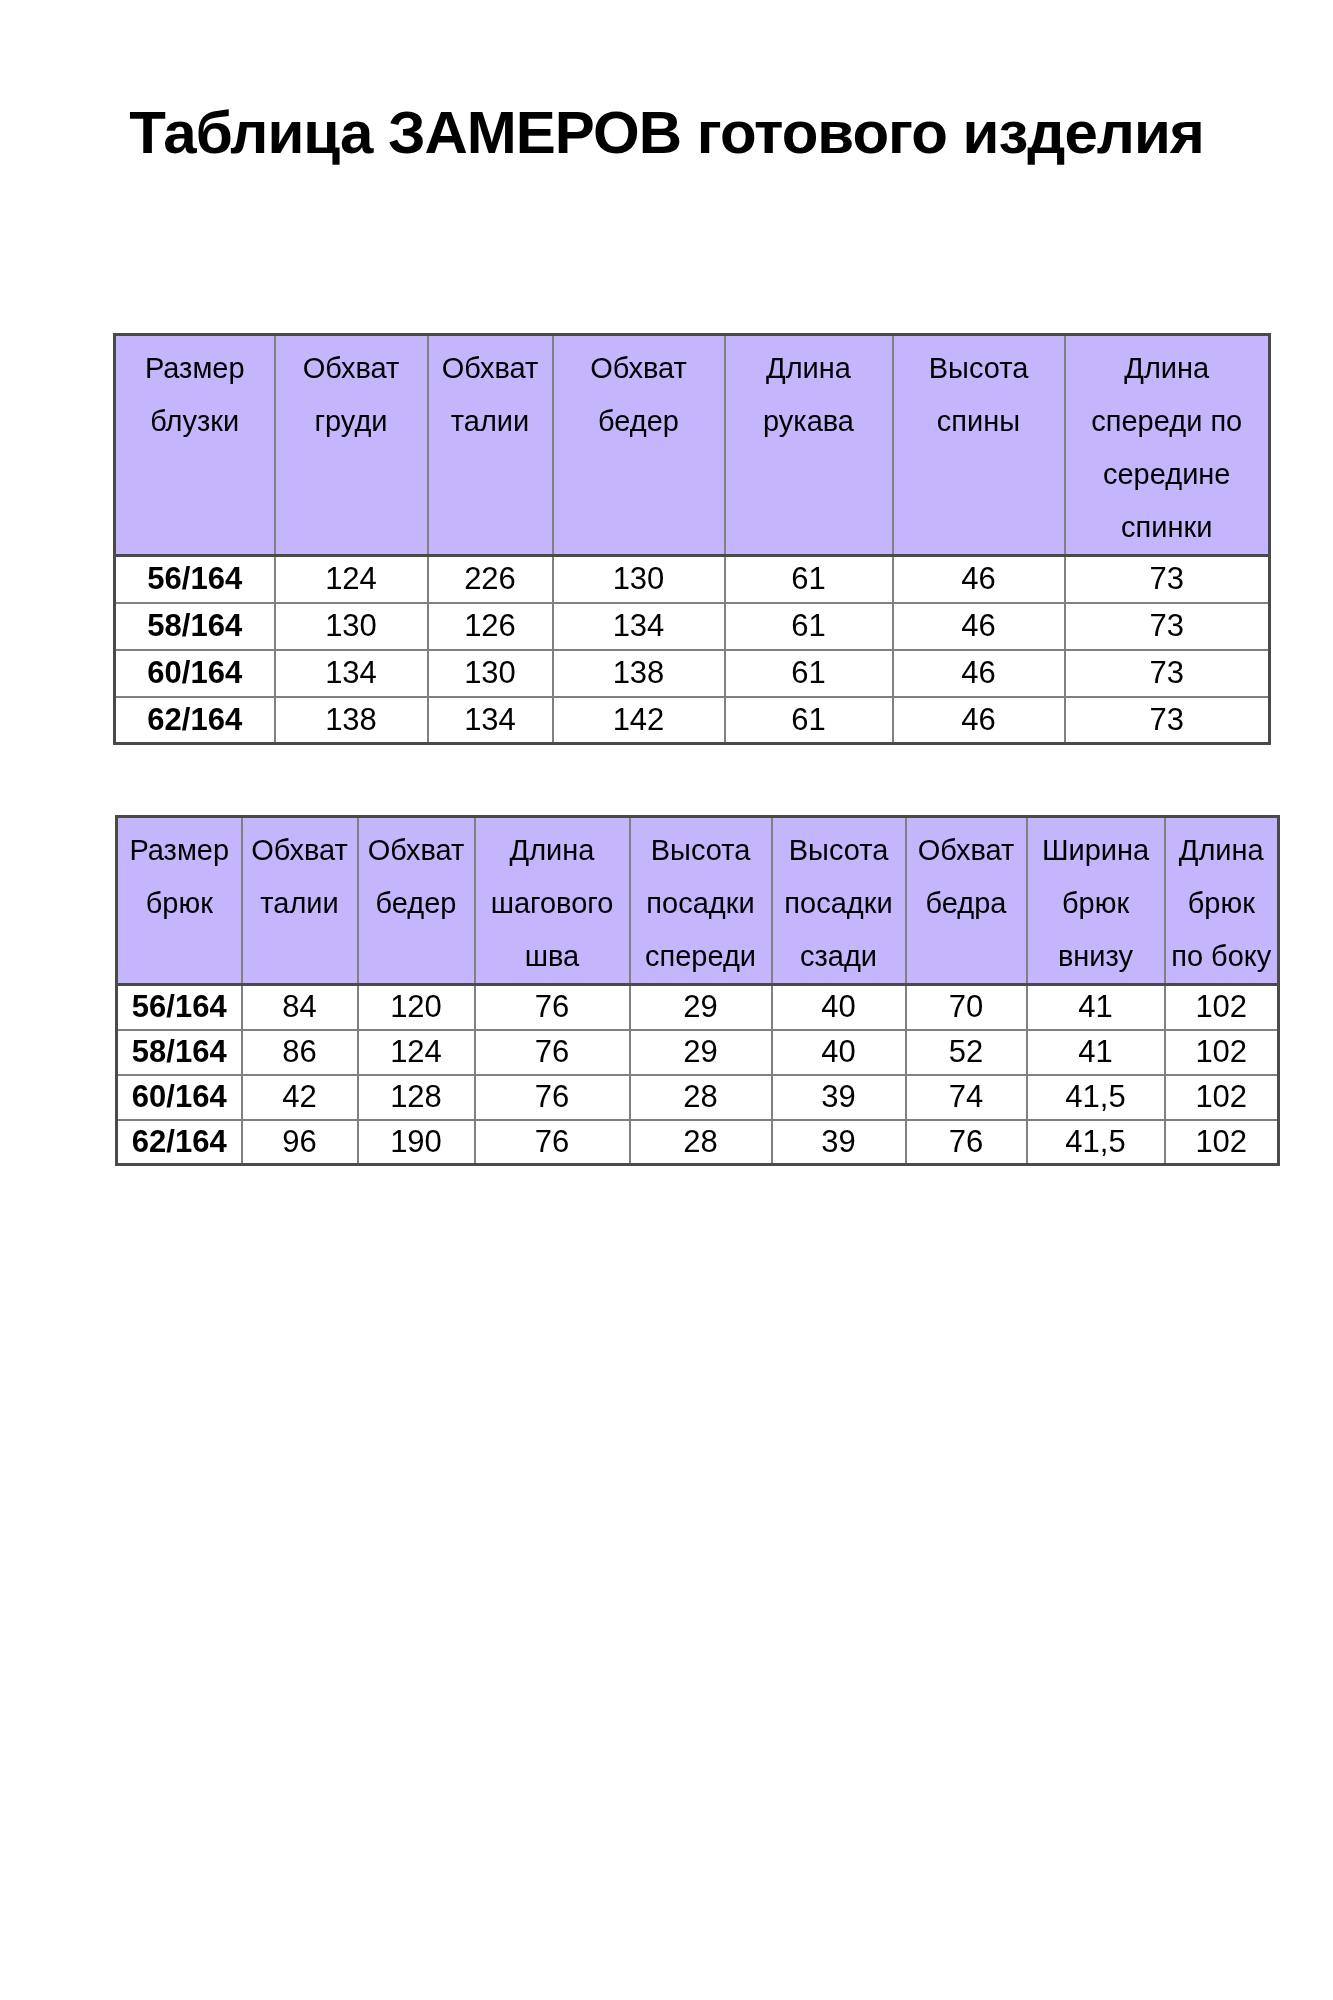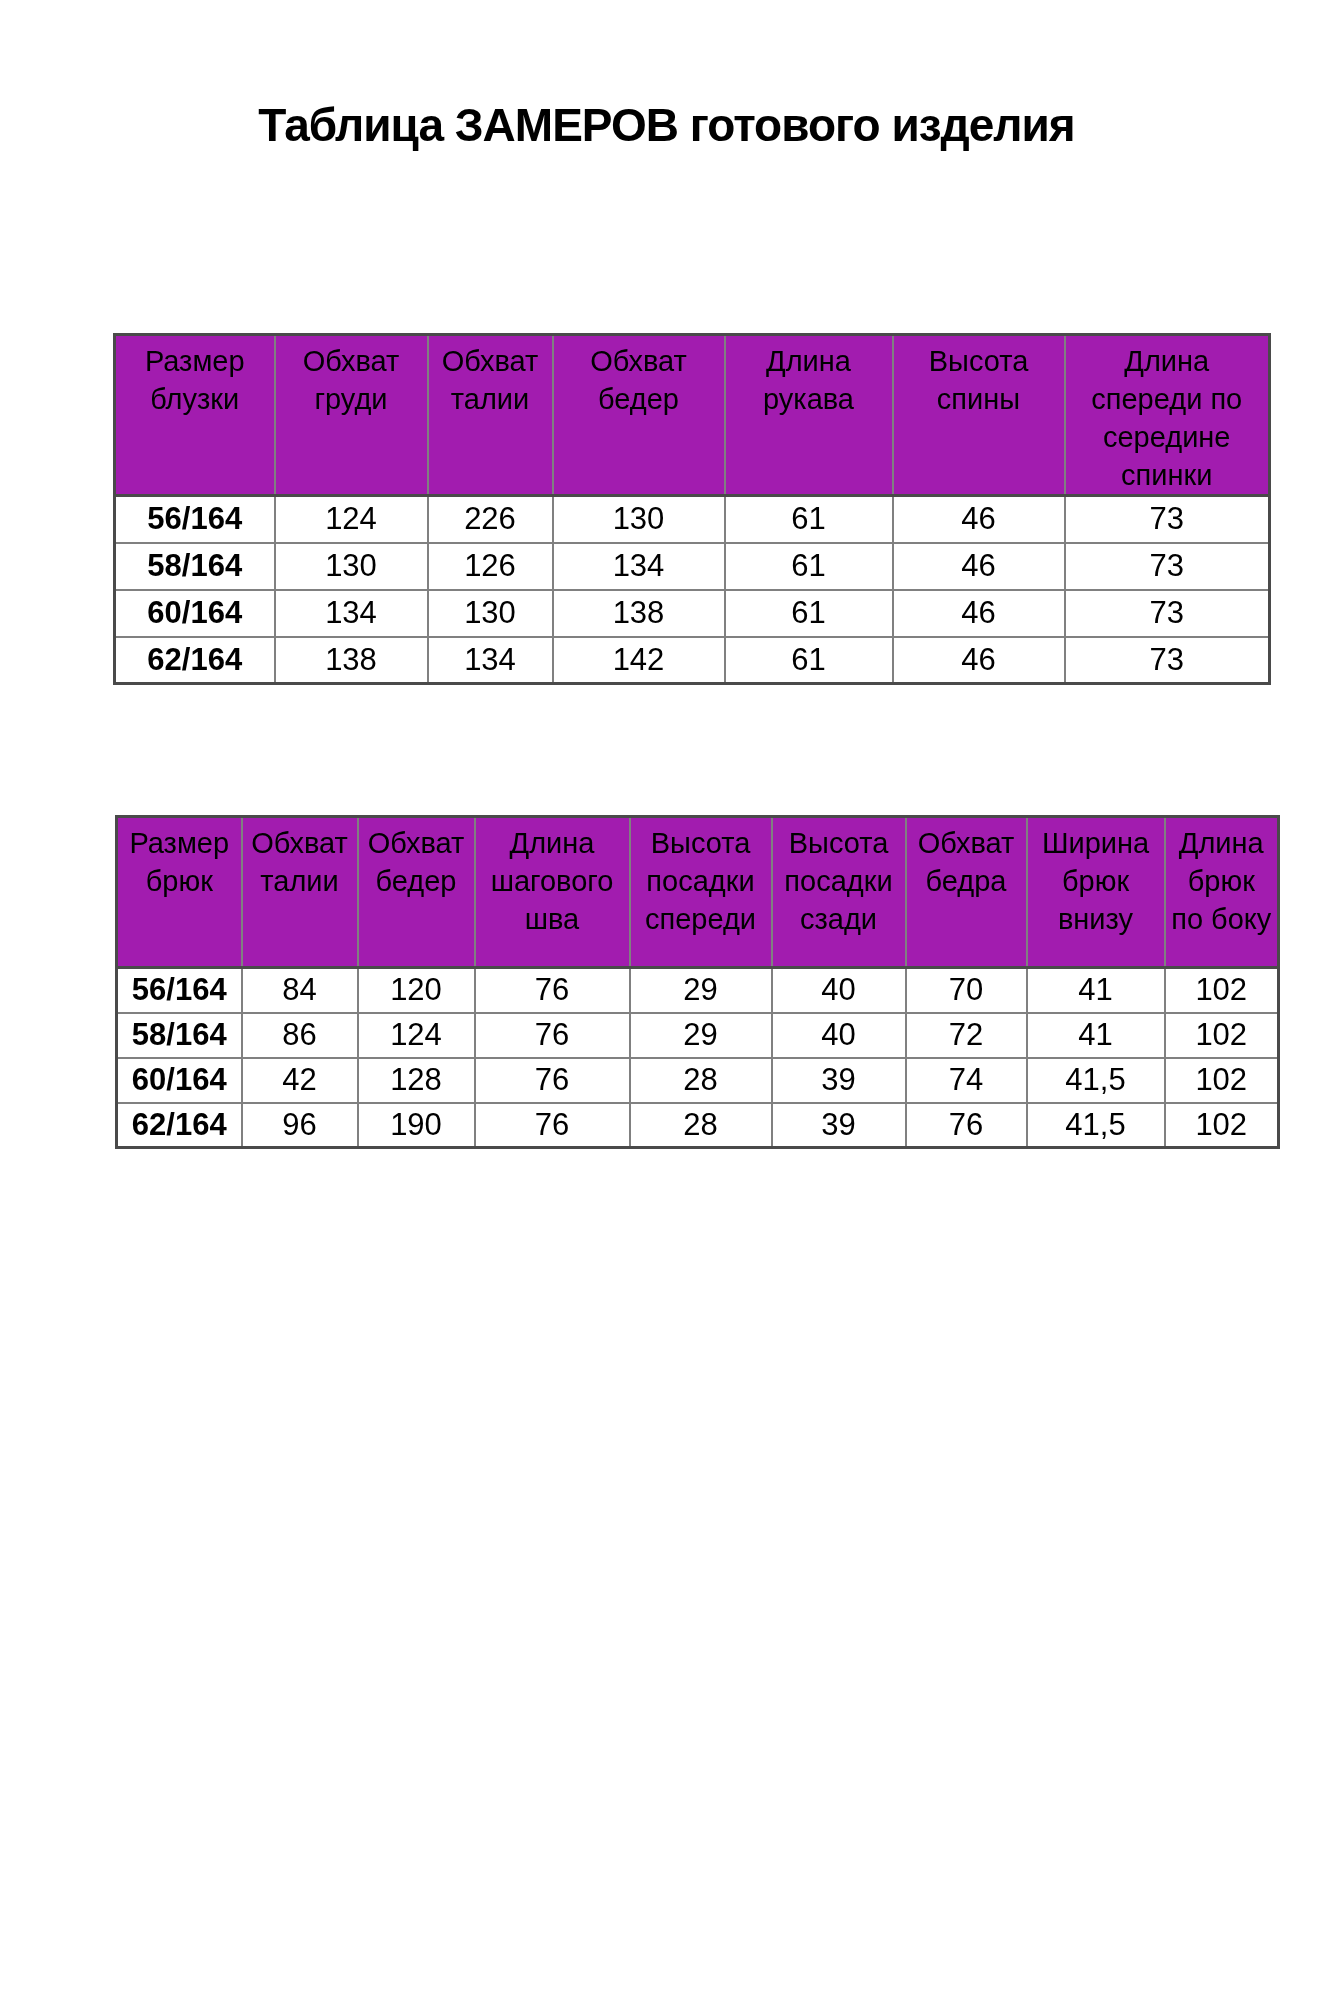--- a/index.html
+++ b/index.html
@@ -13,21 +13,21 @@
     position: relative;
     font-family: "Liberation Sans", sans-serif;
     color: #000000;
   }
   .page-title {
     position: absolute;
     top: 98px;
     left: 0;
     width: 1333px;
     text-align: center;
-    font-size: 46px;
+    font-size: 60px;
     font-weight: bold;
     letter-spacing: -1px;
     white-space: nowrap;
   }
   table.meas {
     position: absolute;
     border-collapse: collapse;
     table-layout: fixed;
     border: 3px solid #4a4a4a;
   }
@@ -43,24 +43,24 @@
     border-radius: 27px;
   }
   table.meas th,
   table.meas td {
     border: 2px solid #808080;
     text-align: center;
     padding: 0;
     overflow: hidden;
   }
   table.meas thead th {
-    background: #a21caf;
+    background: #c4b5fd;
     font-weight: normal;
     font-size: 29px;
-    line-height: 38px;
+    line-height: 53px;
     vertical-align: top;
     padding: 6px 4px 0 4px;
   }
   table.meas thead {
     border-bottom: 3px solid #4a4a4a;
   }
   #blouse-table thead tr { height: 160px; }
   #blouse-table tbody tr { height: 47px; }
   #trousers-table thead tr { height: 151px; }
   #trousers-table tbody tr { height: 45px; }
@@ -176,21 +176,21 @@
       <td>41</td>
       <td>102</td>
     </tr>
     <tr>
       <td class="size-cell">58/164</td>
       <td>86</td>
       <td>124</td>
       <td>76</td>
       <td>29</td>
       <td>40</td>
-      <td>72</td>
+      <td>52</td>
       <td>41</td>
       <td>102</td>
     </tr>
     <tr>
       <td class="size-cell">60/164</td>
       <td>42</td>
       <td>128</td>
       <td>76</td>
       <td>28</td>
       <td>39</td>

